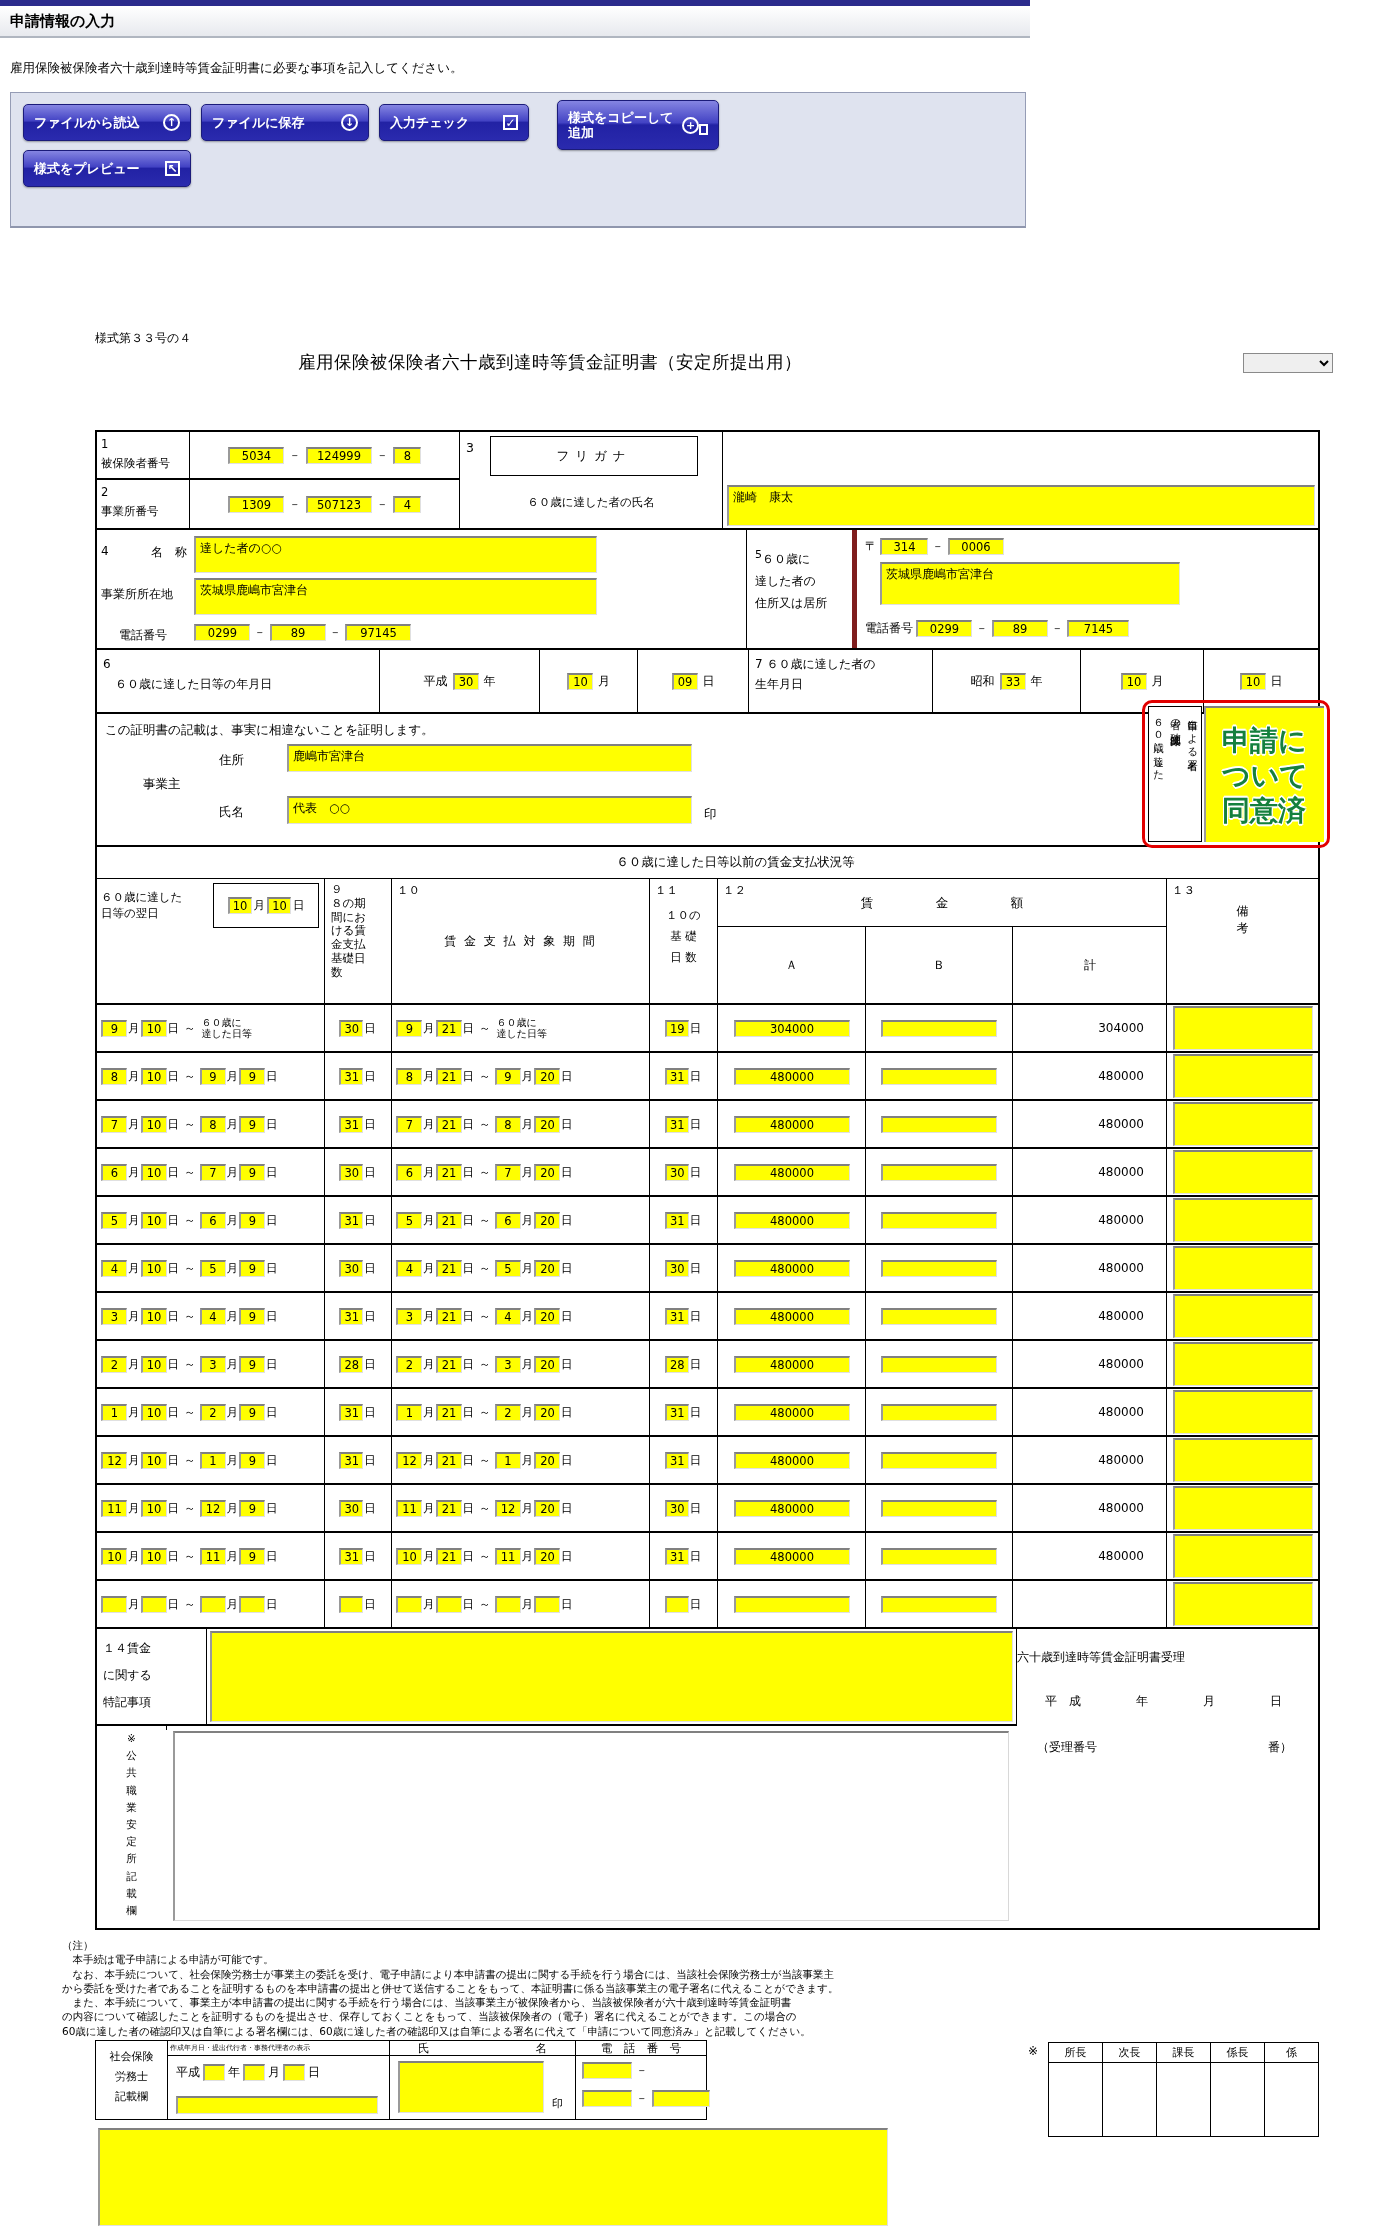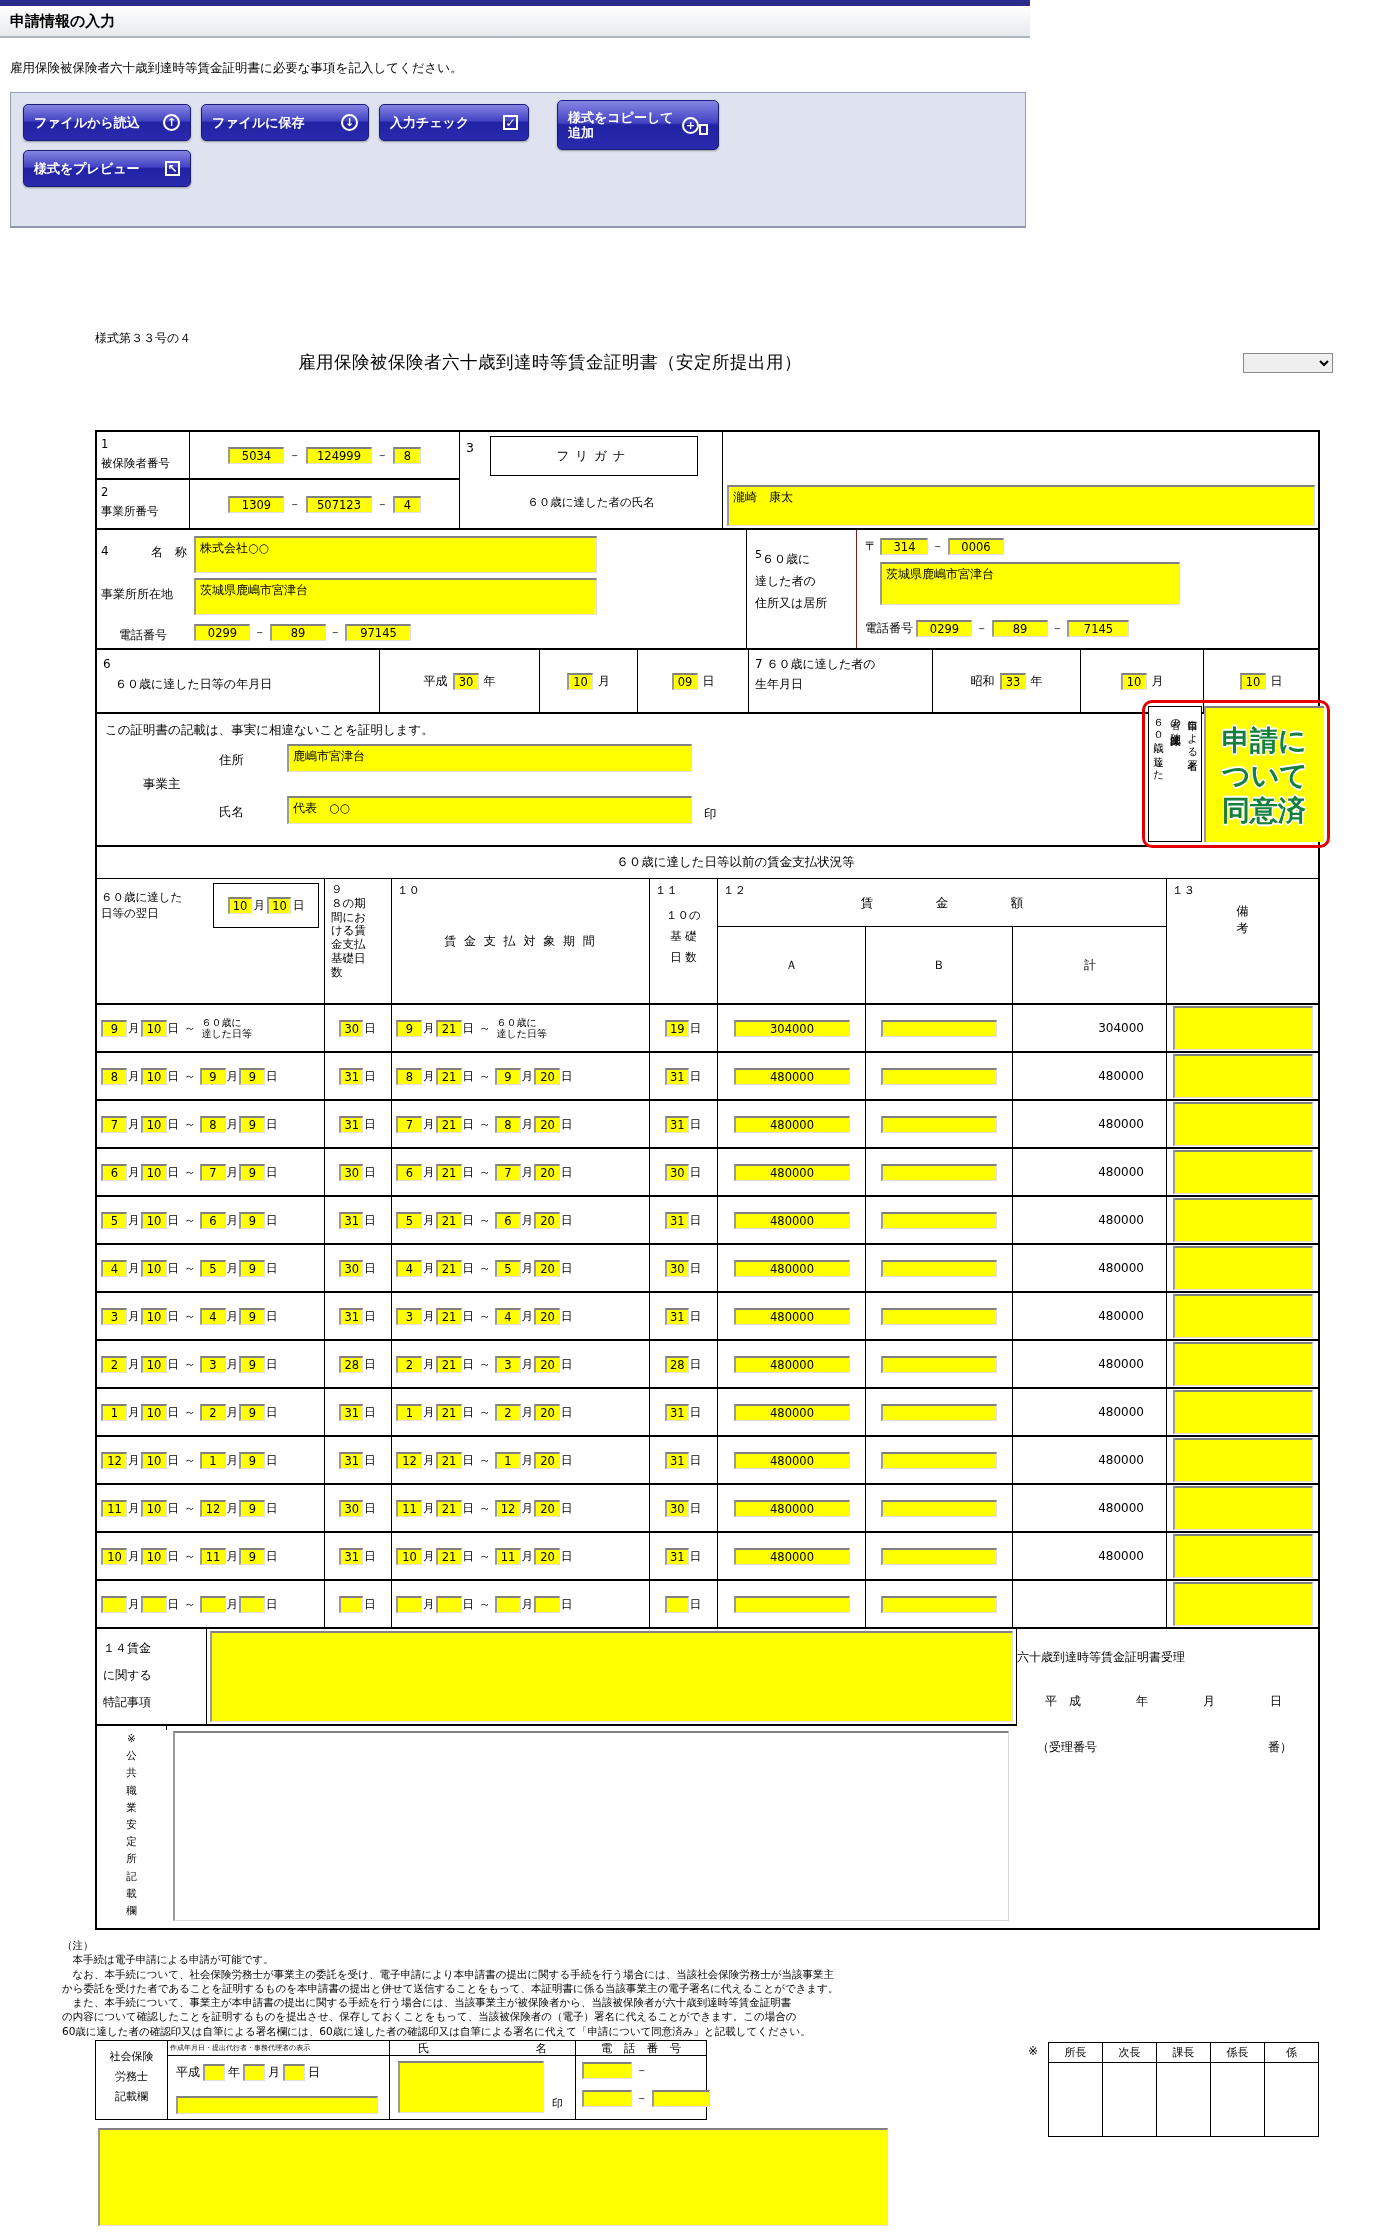--- a/index.html
+++ b/index.html
@@ -66,21 +66,21 @@
   .name-val { position:absolute; left:4px; top:53px; width:588px; height:41px; }
 
   
   .r3 { height:120px; }
   .r3-left { width:650px; border-right:1px solid #000; position:relative; }
   .l4 { position:absolute; left:4px; top:14px; width:86px; display:flex; justify-content:space-between; font-size:12px; }
   .l4b { position:absolute; left:4px; top:56px; font-size:12px; }
   .l4c { position:absolute; left:22px; top:97px; font-size:12px; }
   .teline { position:absolute; display:flex; align-items:center; gap:3px; font-size:12px; }
   .r3-right { flex:1; position:relative; }
-  .l5 { position:absolute; left:0; top:0; width:110px; height:100%; border-right:1px solid #7f1d1d; padding:14px 0 16px 8px; font-size:12px; line-height:22px; }
+  .l5 { position:absolute; left:0; top:0; width:110px; height:100%; border-right:5px solid #7f1d1d; padding:14px 0 16px 8px; font-size:12px; line-height:22px; }
   .l5 sup { font-size:11px; }
 
   
   .r4 { height:64px; display:grid; grid-template-columns:283px 160px 98px 111px 184px 148px 123px 1fr; }
   .r4 > div { border-right:1px solid #000; display:flex; align-items:center; justify-content:center; gap:5px; font-size:12px; }
   .r4 > div:last-child { border-right:none; }
   .r4 .lblc { justify-content:flex-start; align-items:flex-start; padding:4px 0 0 6px; line-height:20px; }
 
   
   .r5 { height:133px; }
@@ -242,21 +242,21 @@
       <div class="ybox name-val">瀧崎　康太</div>
     </div>
   </div>
 
   <div class="frow r3">
     <div class="r3-left">
       <div class="l4">
           <span>4</span>
           <span>名　称</span>
         </div>
-      <div class="ybox abs" style="left:97px;top:6px;width:403px;height:37px;">株式会社○○</div>
+      <div class="ybox abs" style="left:97px;top:6px;width:403px;height:37px;">達した者の○○</div>
       <div class="l4b">事業所所在地</div>
       <div class="ybox abs" style="left:97px;top:48px;width:403px;height:37px;">茨城県鹿嶋市宮津台</div>
       <div class="l4c">電話番号</div>
       <div class="teline" style="left:97px;top:94px;">
         <span class="yf w56">0299</span>
           <span class="u">－</span>
         <span class="yf w56">89</span>
           <span class="u">－</span>
         <span class="yf w66">97145</span>
       </div>

